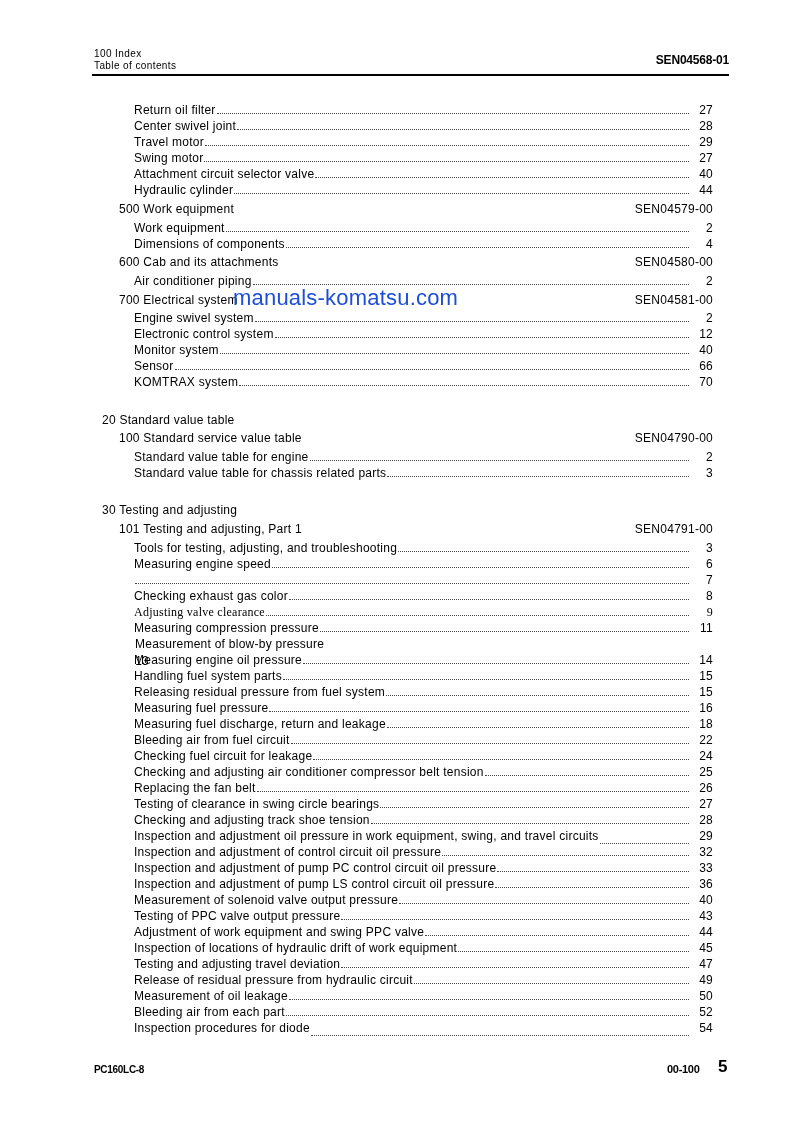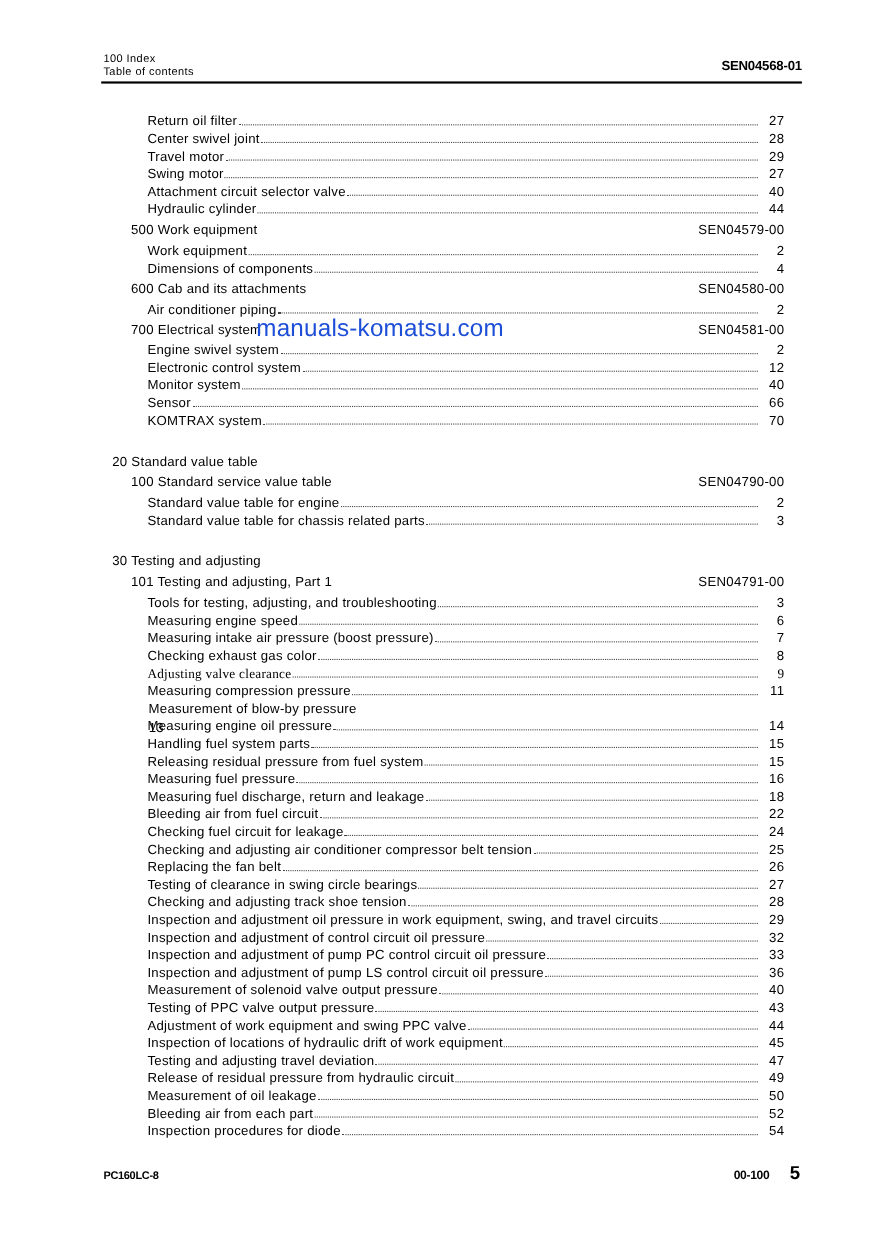--- a/index.html
+++ b/index.html
@@ -151,21 +151,20 @@
         <span class="t">Tools for testing, adjusting, and troubleshooting</span>
         <span class="dots"></span>
         <span class="p">3</span>
       </div>
       <div class="row entry" style="top: 556px;">
         <span class="t">Measuring engine speed</span>
         <span class="dots"></span>
         <span class="p">6</span>
       </div>
       <div class="row entry" style="top: 572px;">
-        <span class="t">Measuring intake air pressure (boost pressure)</span>
         <span class="dots"></span>
         <span class="p">7</span>
       </div>
       <div class="row entry" style="top: 588px;">
         <span class="t">Checking exhaust gas color</span>
         <span class="dots"></span>
         <span class="p">8</span>
       </div>
       <div class="row entry" style="top: 604px; font-family: Liberation Serif, serif;">
         <span class="t">Adjusting valve clearance</span>
@@ -230,21 +229,21 @@
       <div class="row entry" style="top: 796px;">
         <span class="t">Testing of clearance in swing circle bearings</span>
         <span class="dots"></span>
         <span class="p">27</span>
       </div>
       <div class="row entry" style="top: 812px;">
         <span class="t">Checking and adjusting track shoe tension</span>
         <span class="dots"></span>
         <span class="p">28</span>
       </div>
-      <div class="row entry" style="top: 828px;">
+      <div class="row entry" style="top: 828px; align-items: flex-end;">
         <span class="t">Inspection and adjustment oil pressure in work equipment, swing, and travel circuits</span>
         <span class="dots"></span>
         <span class="p">29</span>
       </div>
       <div class="row entry" style="top: 844px;">
         <span class="t">Inspection and adjustment of control circuit oil pressure</span>
         <span class="dots"></span>
         <span class="p">32</span>
       </div>
       <div class="row entry" style="top: 860px;">
@@ -290,21 +289,21 @@
       <div class="row entry" style="top: 988px;">
         <span class="t">Measurement of oil leakage</span>
         <span class="dots"></span>
         <span class="p">50</span>
       </div>
       <div class="row entry" style="top: 1004px;">
         <span class="t">Bleeding air from each part</span>
         <span class="dots"></span>
         <span class="p">52</span>
       </div>
-      <div class="row entry" style="top: 1020px;">
+      <div class="row entry" style="top: 1020px; align-items: flex-end;">
         <span class="t">Inspection procedures for diode</span>
         <span class="dots"></span>
         <span class="p">54</span>
       </div>
     </div>
 </div>
 
 <div class="watermark">manuals-komatsu.com</div>
 
 <div class="footer-left">PC160LC-8</div>

